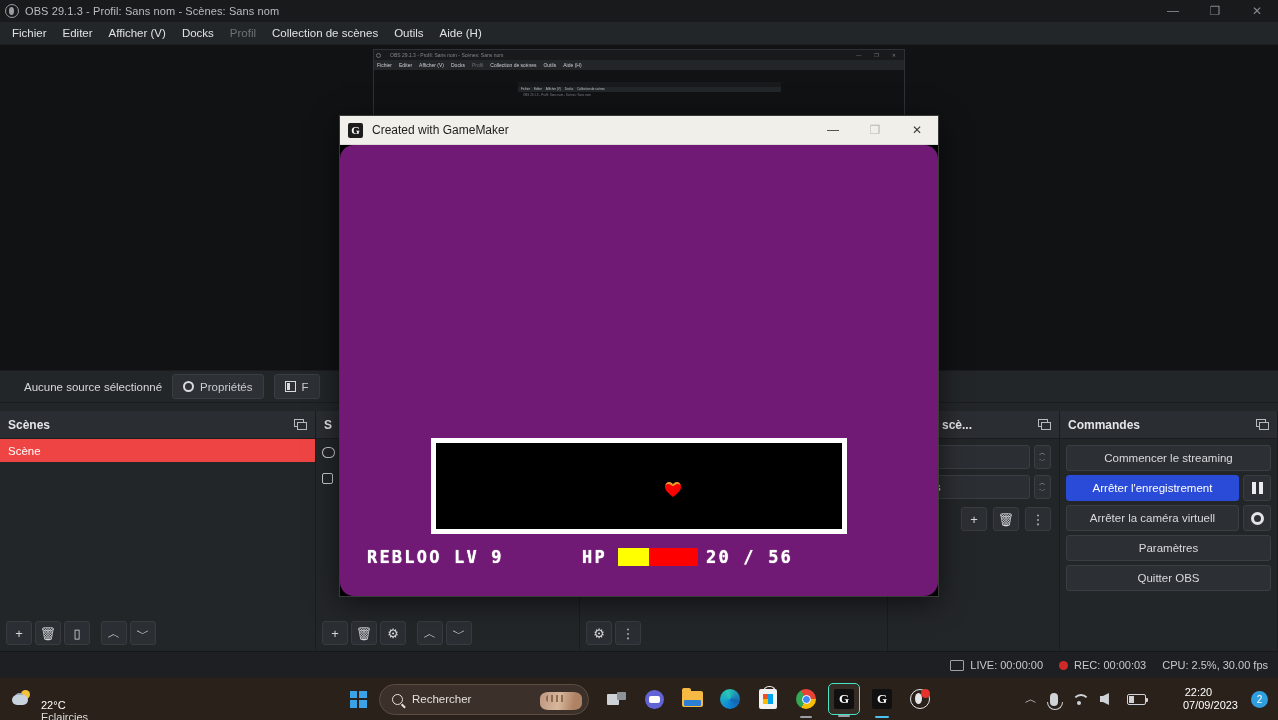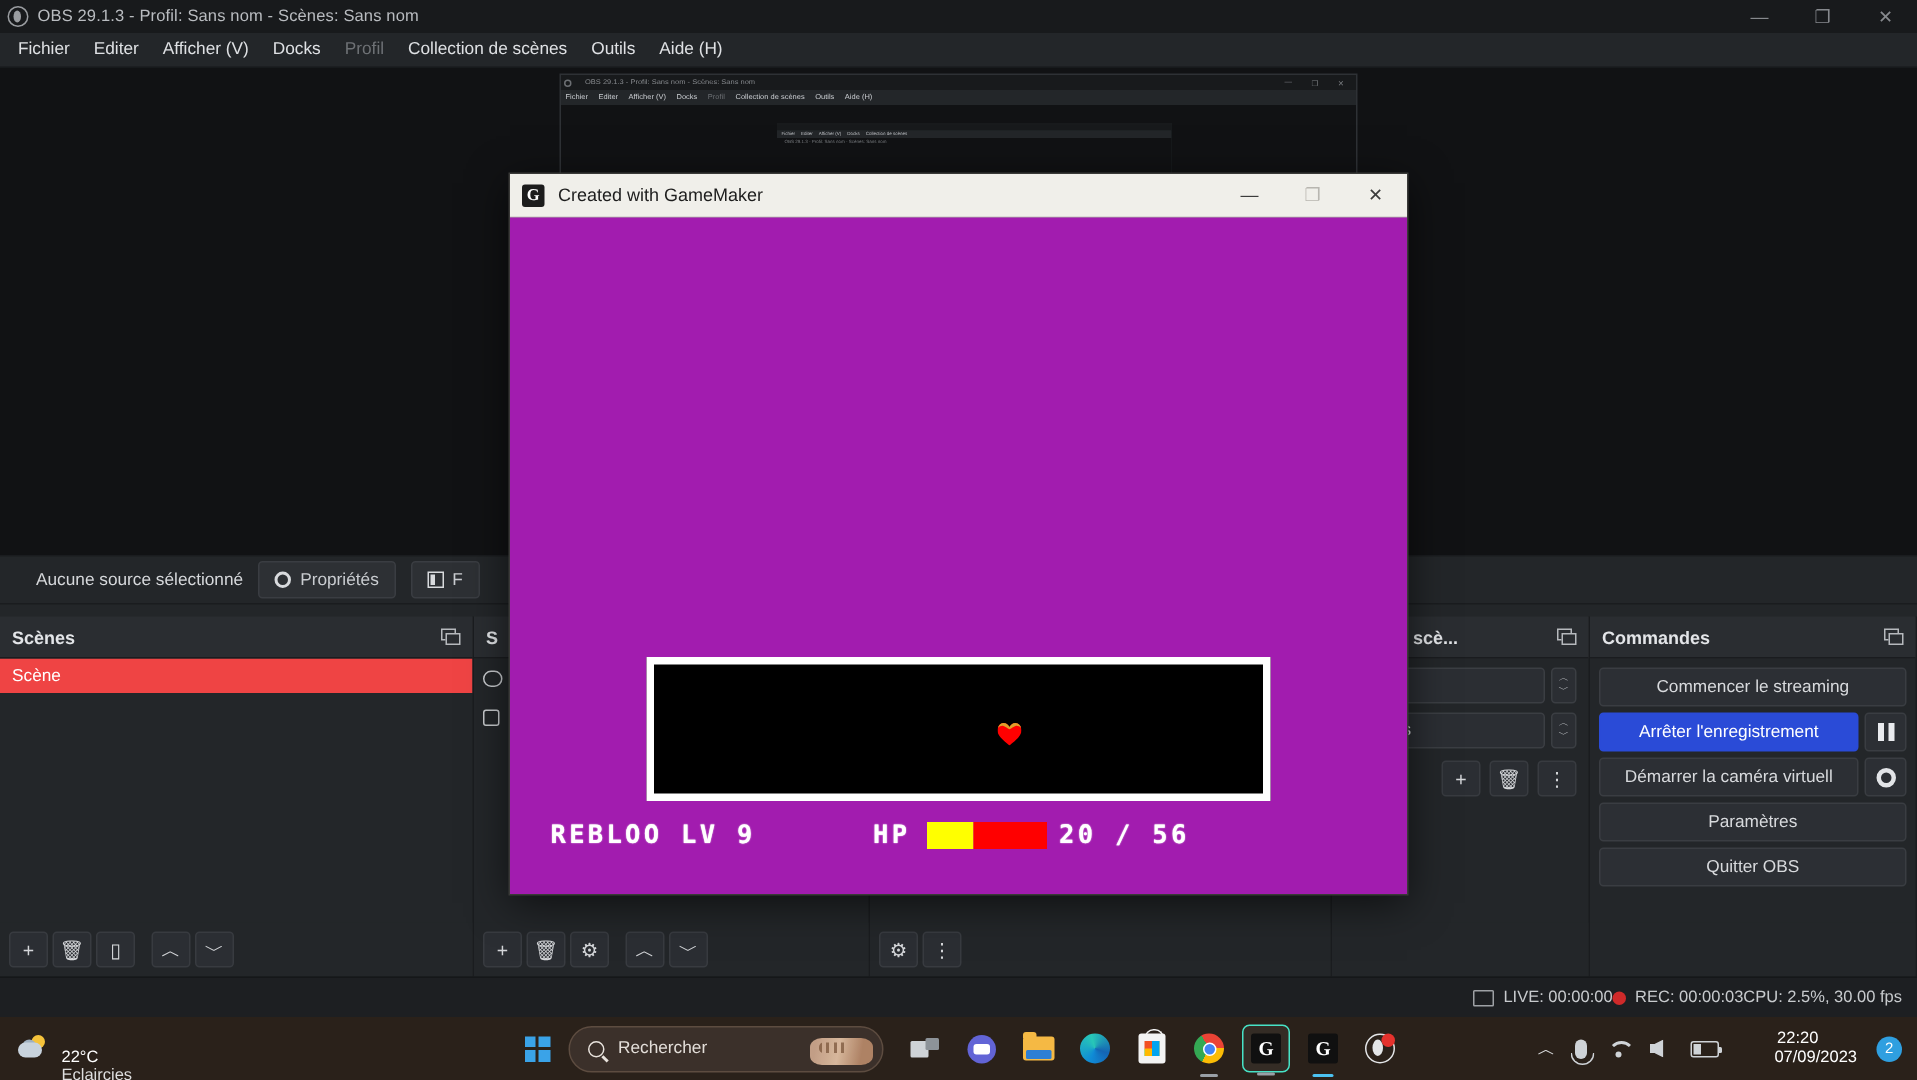--- a/index.html
+++ b/index.html
@@ -200,21 +200,21 @@
   .pause-ico { display: flex; gap: 3px; }
   .pause-ico span { width: 4px; height: 12px; background: #e9ebee; display: block; }
   .gear2 {
     width: 13px; height: 13px; border-radius: 50%; border: 3px solid #e2e4e7;
   }
 
   
   .statusbar {
     position: absolute; left: 0; top: 651px; width: 1278px; height: 27px;
     background: #1d1f22; display: flex; align-items: center; justify-content: flex-end;
-    padding-right: 10px; gap: 0; border-top: 1px solid #151719;
+    padding-right: 10px; gap: 16px; border-top: 1px solid #151719;
   }
   .st-group { display: flex; align-items: center; gap: 6px; font-size: 11px; color: #c7cacd; }
   .st-live-ico { width: 14px; height: 11px; position: relative; }
   .st-live-ico::before {
     content:""; position:absolute; inset:0; border:1.3px solid #9ea1a5; border-radius:1px;
   }
   .rec-dot { width: 9px; height: 9px; border-radius: 50%; background: #cf2a2a; }
 
   
   .gm-window {
@@ -236,21 +236,21 @@
     font-family: "Liberation Serif", serif;
   }
   .gm-title-text { font-size: 12px; color: #1d1d1d; margin-left: 9px; }
   .gm-winbtns { margin-left: auto; display: flex; height: 29px; }
   .gm-wb {
     width: 42px; height: 29px; display: flex; align-items: center; justify-content: center;
     font-size: 12px; color: #3c3c3c;
   }
   .gm-wb.dis { color: #b8b6b0; }
 
-  .gm-canvas { position: relative; width: 598px; height: 451px; background: #a21caf; overflow: hidden; }
+  .gm-canvas { position: relative; width: 598px; height: 451px; background: #701a75; overflow: hidden; border-radius: 14px; }
   .battle-box {
     position: absolute; left: 91px; top: 293px; width: 416px; height: 96px;
     border: 5px solid #fff; background: #000;
   }
   .soul {
     position: absolute; left: 325px; top: 337px; width: 16px; height: 15px;
   }
   .hud {
     position: absolute; left: 27px; top: 399px; width: 545px; height: 26px;
     display: flex; align-items: center;
@@ -574,21 +574,21 @@
             <div class="cmd-line">
               <div class="cmd-btn active">Arrêter l'enregistrement</div>
               <div class="cmd-sq">
                 <span class="pause-ico">
                     <span></span>
                     <span></span>
                   </span>
               </div>
             </div>
             <div class="cmd-line">
-              <div class="cmd-btn">Démarrer la caméra virtuell</div>
+              <div class="cmd-btn">Arrêter la caméra virtuell</div>
               <div class="cmd-sq">
                 <span class="gear2"></span>
               </div>
             </div>
             <div class="cmd-line">
               <div class="cmd-btn">Paramètres</div>
             </div>
             <div class="cmd-line">
               <div class="cmd-btn">Quitter OBS</div>
             </div>

